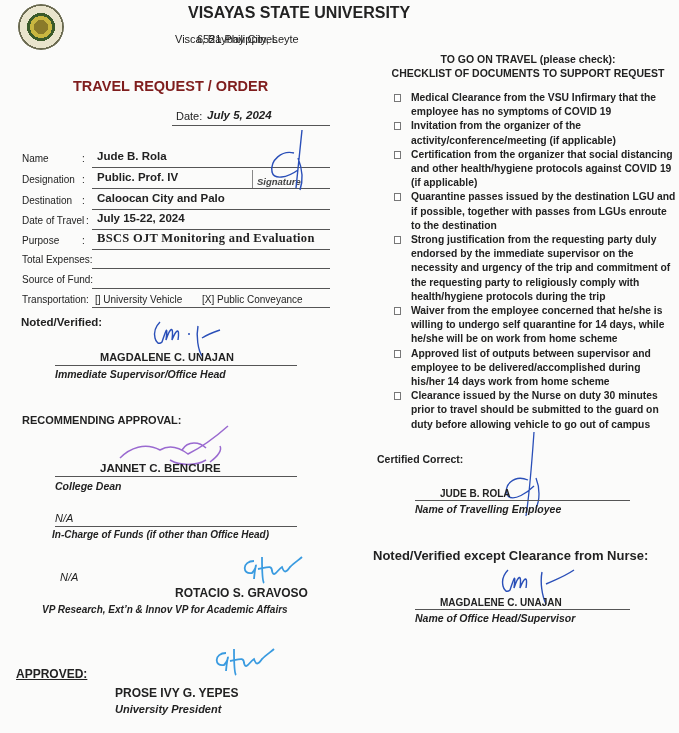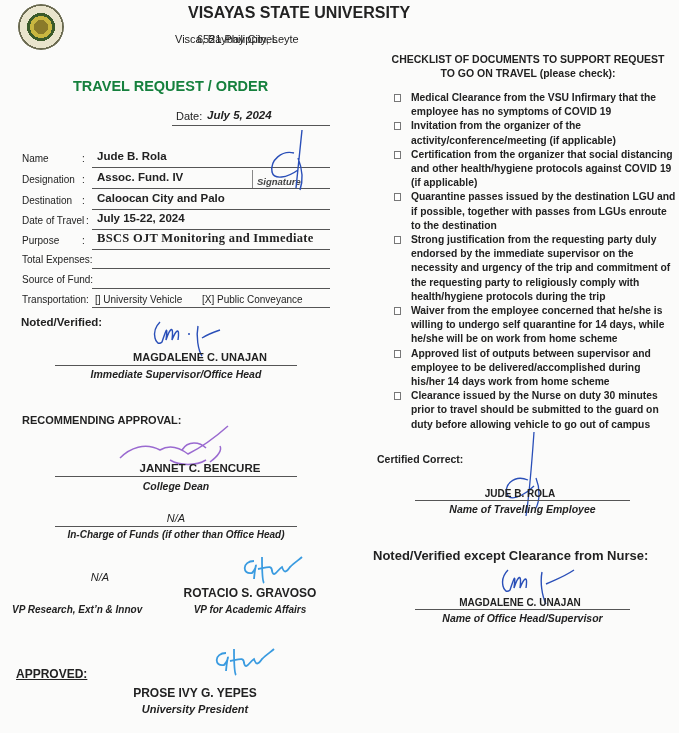--- a/index.html
+++ b/index.html
@@ -1,28 +1,28 @@
 <!DOCTYPE html>
 <html><head>
 <meta charset="utf-8">
 <style>
   * { margin:0; padding:0; box-sizing:border-box; }
   html, body { width:679px; height:733px; background:#fbfbfa; overflow:hidden; }
   body { position:relative; font-family:"Liberation Sans", sans-serif; color:#222; }
   .abs { position:absolute; }
   .b { font-weight:bold; }
   .i { font-style:italic; }
-  .c { text-align:center; }
+  .c { }
   .line { position:absolute; height:1px; background:#555; }
   .seal { left:18px; top:4px; width:46px; height:46px; border-radius:50%;
           background:radial-gradient(circle, #8a7a2a 0 7px, #c9b640 7px 11px, #3a5a2a 11px 14px, #e9e4cc 14px 21px, #6a6a50 21px 23px, #f2efe0 23px); }
   .hdr1 { left:168px; top:4px; font-size:16px;margin-left:20px; }
   .hdr2 { left:175px; top:33px; font-size:11px; }
   .hdr3 { left:197px; top:33px; font-size:11px; }
-  .title { left:73px; top:78px; font-size:14.5px; font-weight:bold; color:#15803d; }
+  .title { left:73px; top:78px; font-size:14.5px; font-weight:bold; color:#7f1d1d; }
   .date-lbl { left:176px; top:110px; font-size:11px; }
   .date-val { left:207px; top:109px; font-size:11.5px; font-weight:bold;font-style:italic; }
   .frow { position:absolute; left:22px; font-size:10px; }
   .frow .lbl { position:absolute; left:0; white-space:nowrap; }
   .frow .colon { position:absolute; left:60px; }
   .fval { position:absolute; left:97px; font-size:11.5px; font-weight:bold; white-space:nowrap; }
   .fval.serif { font-family:"Liberation Serif", serif; font-size:12.5px; letter-spacing:0.3px; }
   .sig-lbl { left:257px; top:176px; font-size:9.5px; font-style:italic; font-weight:bold; color:#444; }
   .sec-lbl { font-size:11.5px; font-weight:bold; }
   .name { font-size:11.5px; font-weight:bold; white-space:nowrap; }
@@ -50,21 +50,21 @@
   <span class="lbl">Name</span>
   <span class="colon">:</span>
 </div>
 <div class="fval" style="top:150px;">Jude B. Rola</div>
 <div class="line" style="left:92px; top:167px; width:238px;"></div>
 
 <div class="frow" style="top:174px;">
   <span class="lbl">Designation</span>
   <span class="colon">:</span>
 </div>
-<div class="fval" style="top:171px;">Assoc. Fund. IV</div>
+<div class="fval" style="top:171px;">Public. Prof. IV</div>
 <div class="abs sig-lbl">Signature</div>
 <div class="abs" style="left:252px; top:170px; width:1px; height:18px; background:#888;"></div>
 <div class="line" style="left:92px; top:188px; width:238px;"></div>
 
 <div class="frow" style="top:195px;">
   <span class="lbl">Destination</span>
   <span class="colon">:</span>
 </div>
 <div class="fval" style="top:192px;">Caloocan City and Palo</div>
 <div class="line" style="left:92px; top:209px; width:238px;"></div>
@@ -73,21 +73,21 @@
   <span class="lbl">Date of Travel</span>
   <span class="colon" style="left:64px;">:</span>
 </div>
 <div class="fval" style="top:212px;">July 15-22, 2024</div>
 <div class="line" style="left:92px; top:229px; width:238px;"></div>
 
 <div class="frow" style="top:235px;">
   <span class="lbl">Purpose</span>
   <span class="colon">:</span>
 </div>
-<div class="fval serif" style="top:231px;">BSCS OJT Monitoring and Immediate</div>
+<div class="fval serif" style="top:231px;">BSCS OJT Monitoring and Evaluation</div>
 <div class="line" style="left:92px; top:249px; width:238px;"></div>
 
 <div class="frow" style="top:254px;">
   <span class="lbl">Total Expenses:</span>
 </div>
 <div class="line" style="left:92px; top:268px; width:238px;"></div>
 
 <div class="frow" style="top:274px;">
   <span class="lbl">Source of Fund:</span>
 </div>
@@ -118,38 +118,38 @@
 </svg>
 <div class="abs name c" style="left:100px; top:462px; width:200px;">JANNET C. BENCURE</div>
 <div class="line" style="left:55px; top:476px; width:242px;"></div>
 <div class="abs role c" style="left:55px; top:480px; width:242px;">College Dean</div>
 
 <div class="abs c i" style="left:55px; top:512px; width:242px; font-size:11px;">N/A</div>
 <div class="line" style="left:55px; top:526px; width:242px;"></div>
 <div class="abs role c" style="left:52px; top:529px; width:248px; font-size:10px;">In-Charge of Funds (if other than Office Head)</div>
 
 <div class="abs c i" style="left:60px; top:571px; width:80px; font-size:11px;">N/A</div>
-<div class="abs role" style="left:12px; top:604px; font-size:10px;">VP Research, Ext’n &amp; Innov</div>
+<div class="abs role" style="left:42px; top:604px; font-size:10px;">VP Research, Ext’n &amp; Innov</div>
 
 <svg class="sig" style="left:240px; top:553px;" width="70" height="35">
   <path d="M14,8 C2,8 2,22 12,20 C18,14 16,4 14,26 M22,4 C22,18 22,28 24,30 M18,16 C28,14 32,12 32,18 C34,26 38,16 42,14 C44,20 46,20 50,14 C54,10 60,6 62,4" stroke="#3a9be0" stroke-width="1.8" fill="none"></path>
 </svg>
 <div class="abs name c" style="left:175px; top:586px; width:150px; font-size:12px;">ROTACIO S. GRAVOSO</div>
 <div class="abs role c" style="left:175px; top:604px; width:150px; font-size:10px;">VP for Academic Affairs</div>
 
 <div class="abs sec-lbl" style="left:16px; top:667px; font-size:12px;text-decoration:underline;">APPROVED:</div>
 <svg class="sig" style="left:212px; top:645px;" width="70" height="40">
   <path d="M14,8 C2,8 2,22 12,20 C18,14 16,4 14,26 M22,4 C22,18 22,28 24,30 M18,16 C28,14 32,12 32,18 C34,26 38,16 42,14 C44,20 46,20 50,14 C54,10 60,6 62,4" stroke="#3a9be0" stroke-width="1.8" fill="none"></path>
 </svg>
 <div class="abs name c" style="left:115px; top:686px; width:160px; font-size:12px;">PROSE IVY G. YEPES</div>
 <div class="abs role c" style="left:115px; top:703px; width:160px; font-size:11px;">University President</div>
 
 <div class="abs check-title">
+  <div>TO GO ON TRAVEL (please check):</div>
   <div>CHECKLIST OF DOCUMENTS TO SUPPORT REQUEST</div>
-  <div>TO GO ON TRAVEL (please check):</div>
 </div>
 
 <div class="abs checklist">
   <div class="ck"><span class="box"></span><span>Medical Clearance from the VSU Infirmary that the employee has no symptoms of COVID 19</span></div>
   <div class="ck"><span class="box"></span><span>Invitation from the organizer of the activity/conference/meeting (if applicable)</span></div>
   <div class="ck"><span class="box"></span><span>Certification from the organizer that social distancing and other health/hygiene protocols against COVID 19 (if applicable)</span></div>
   <div class="ck"><span class="box"></span><span>Quarantine passes issued by the destination LGU and if possible, together with passes from LGUs enroute to the destination</span></div>
   <div class="ck"><span class="box"></span><span>Strong justification from the requesting party duly endorsed by the immediate supervisor on the necessity and urgency of the trip and commitment of the requesting party to religiously comply with health/hygiene protocols during the trip</span></div>
   <div class="ck"><span class="box"></span><span>Waiver from the employee concerned that he/she is willing to undergo self quarantine for 14 days, while he/she will be on work from home scheme</span></div>
   <div class="ck"><span class="box"></span><span>Approved list of outputs between supervisor and employee to be delivered/accomplished during his/her 14 days work from home scheme</span></div>

